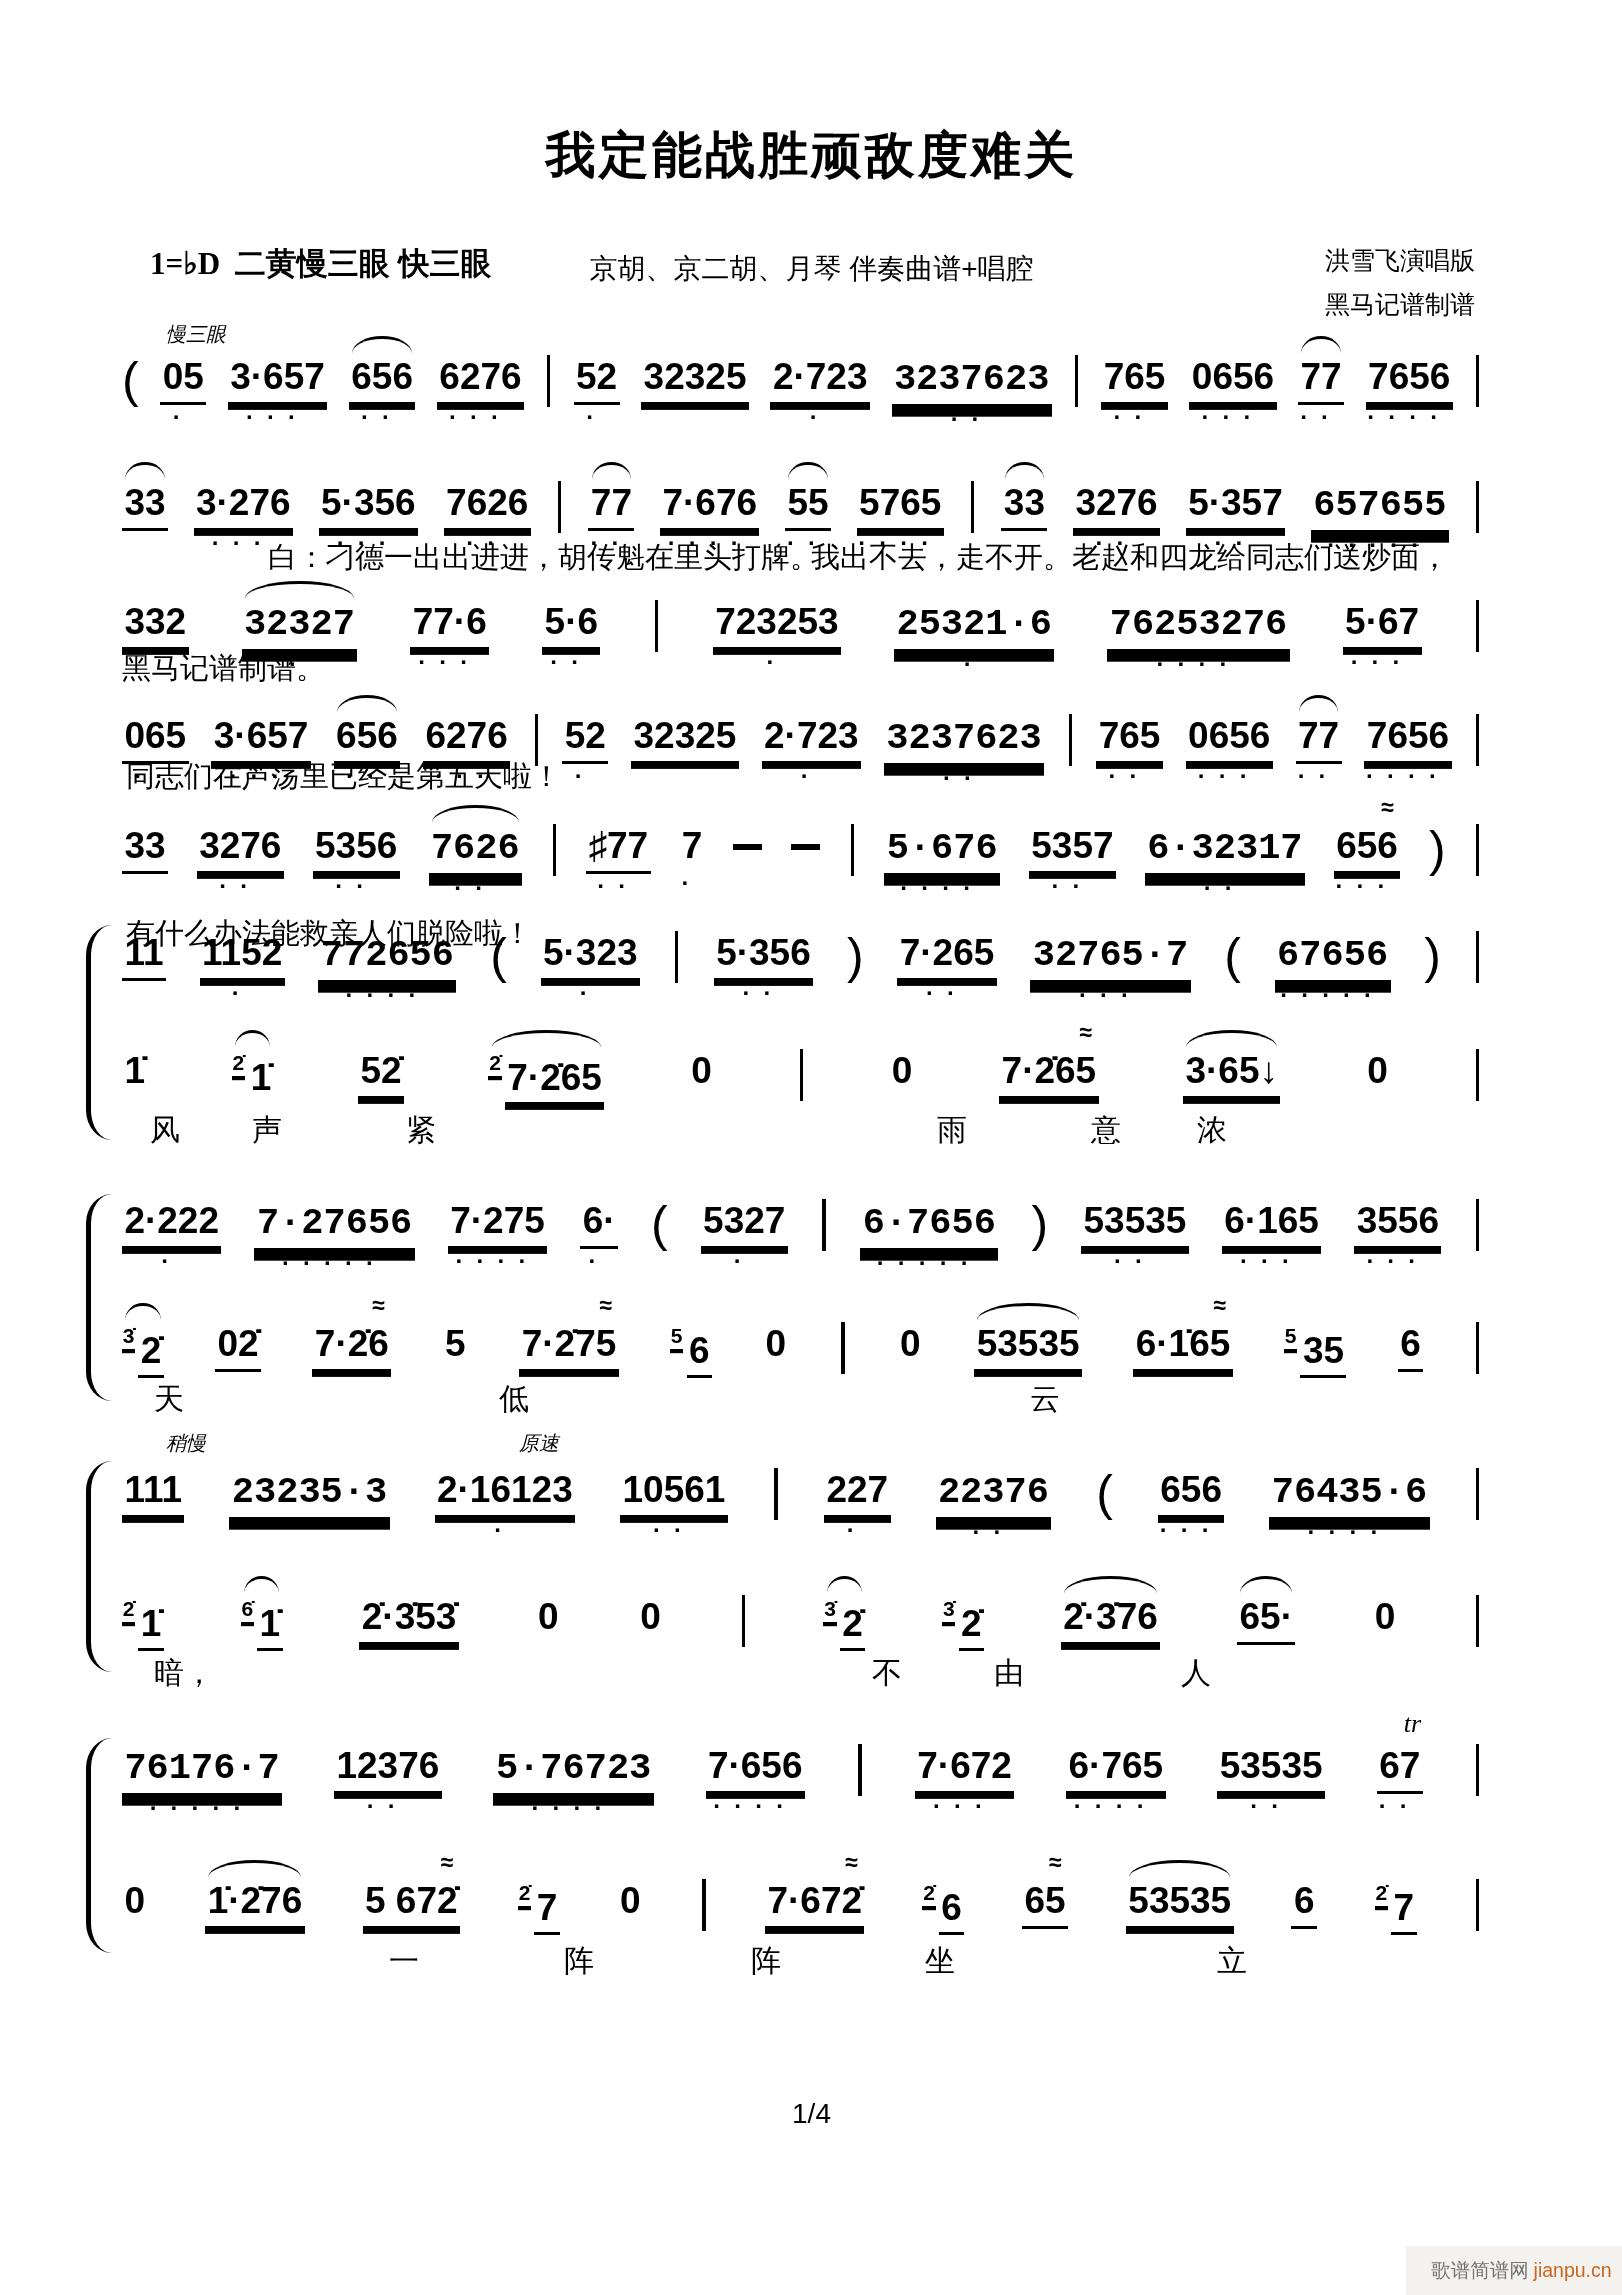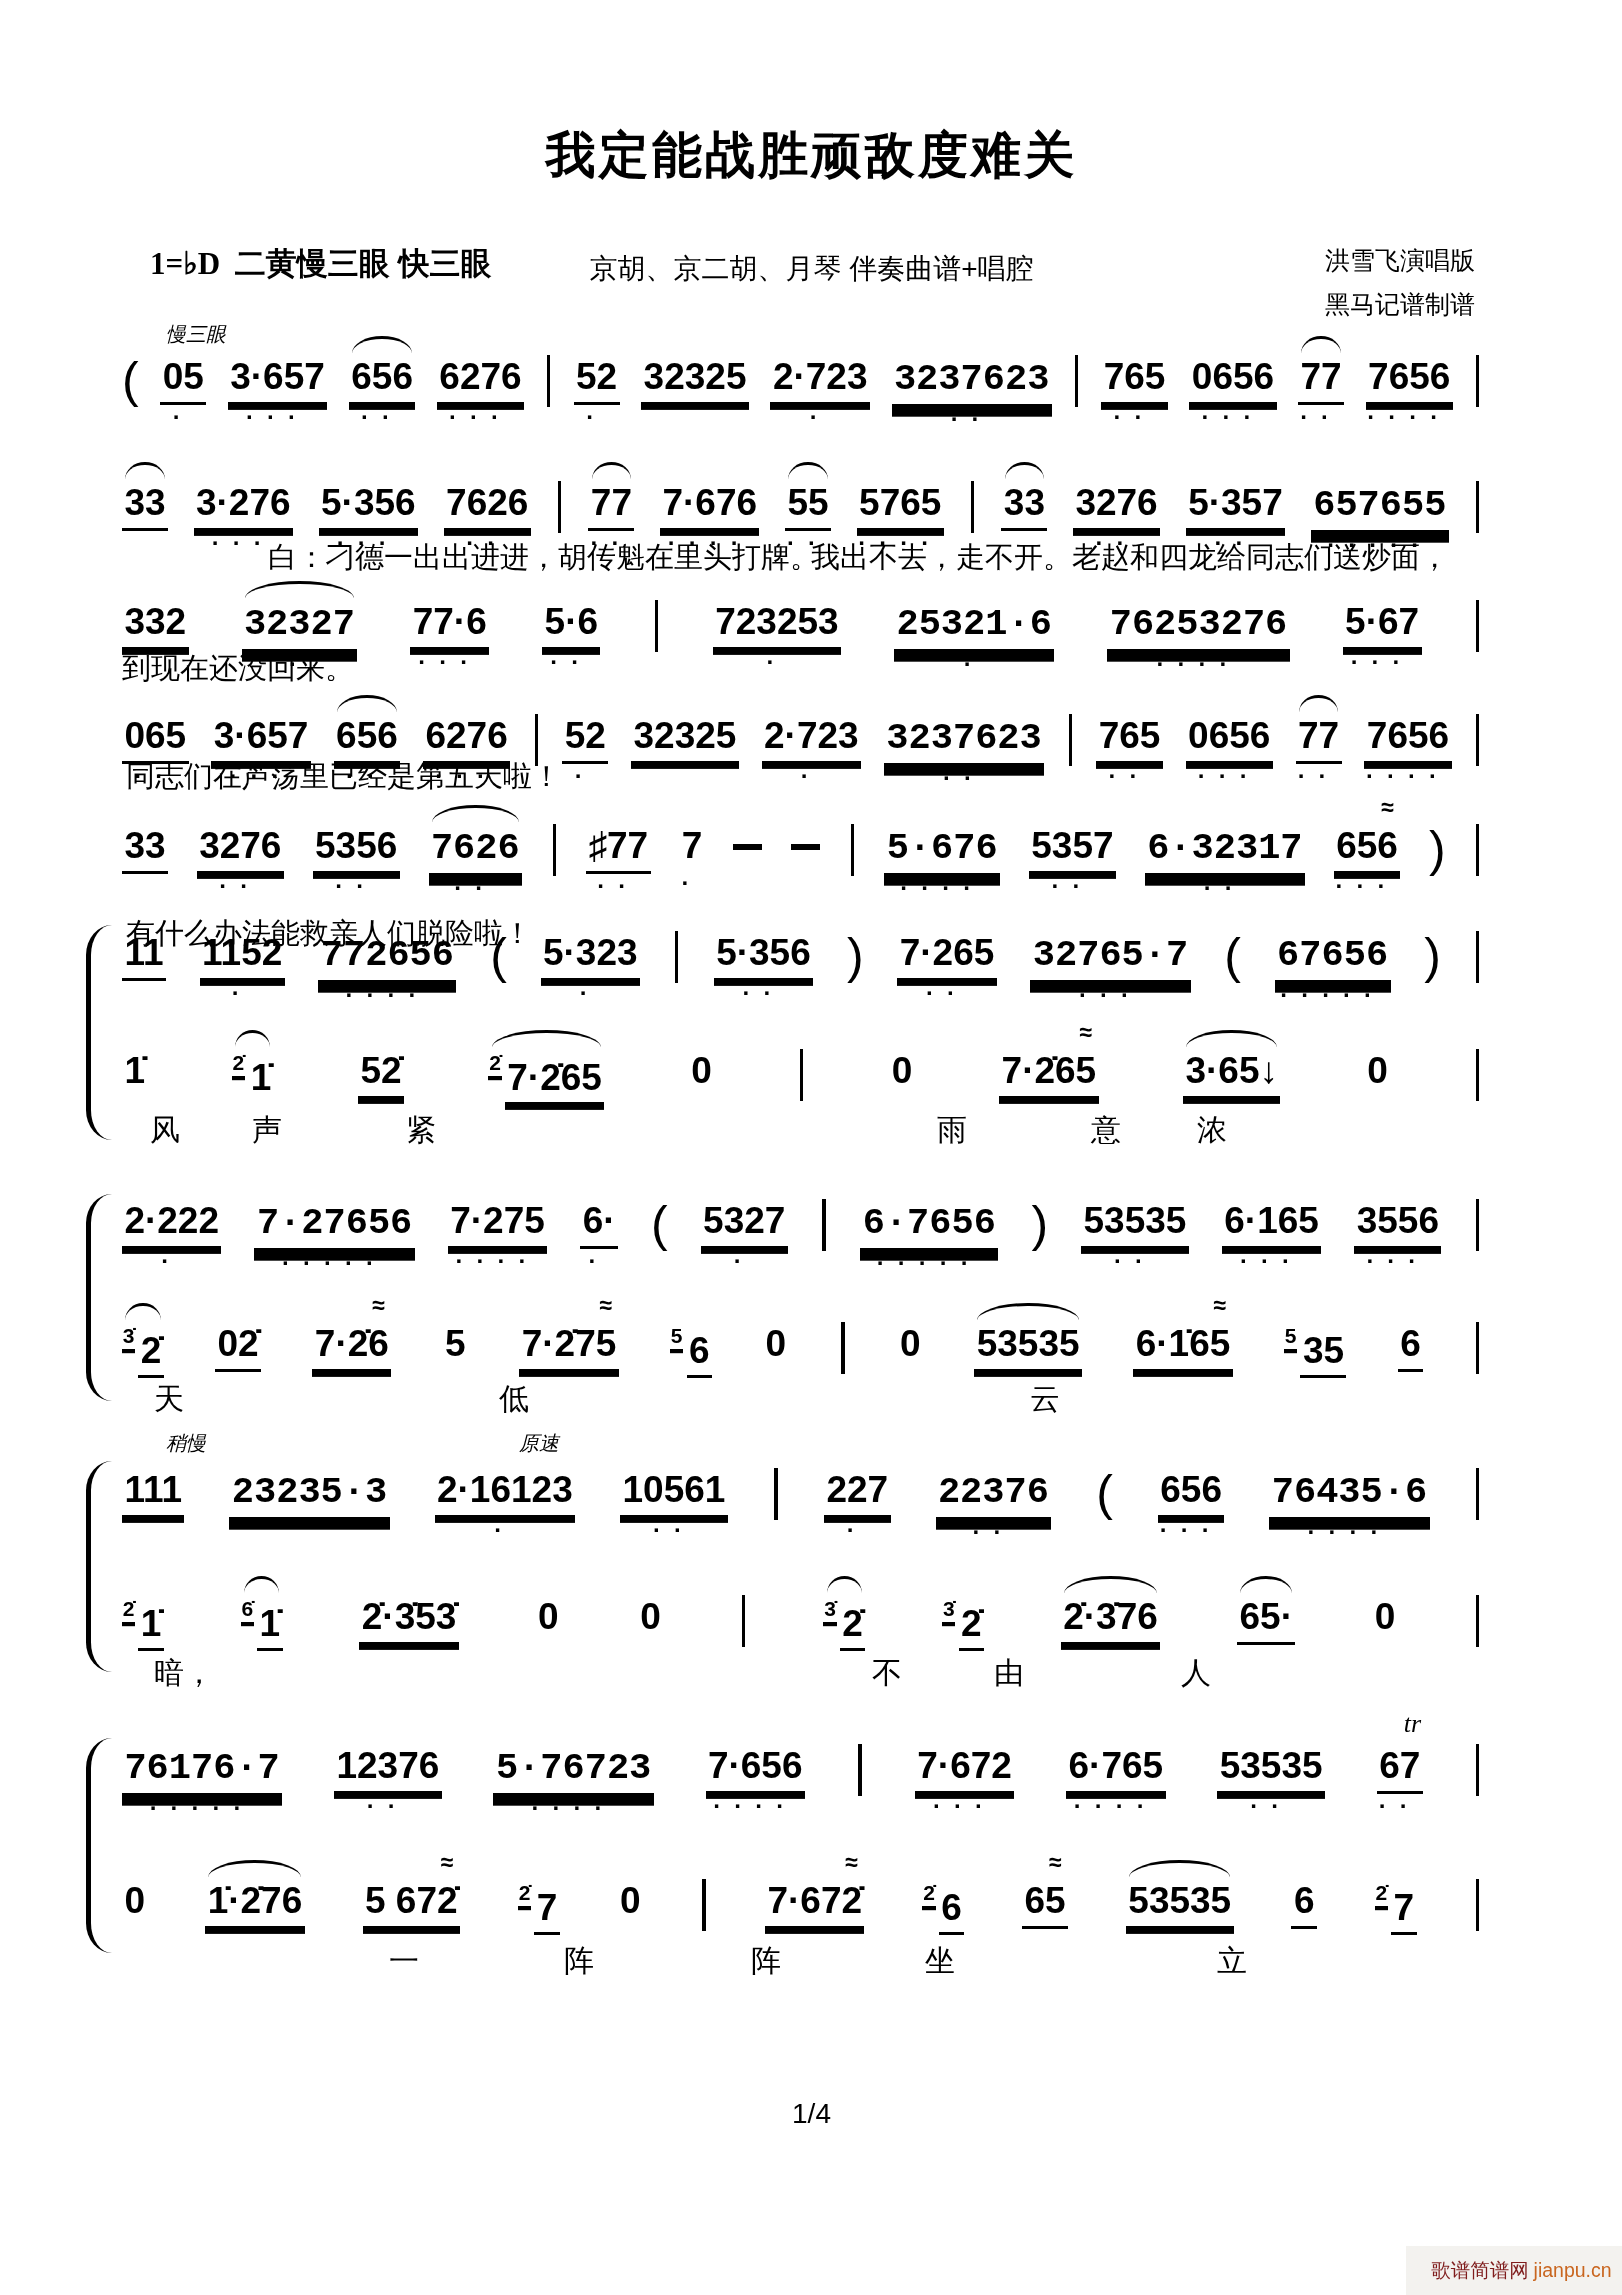--- a/index.html
+++ b/index.html
@@ -32,21 +32,21 @@
   .par{font-size:50px;font-weight:400;line-height:47px;}
   .dash{width:29px;height:5.7px;background:#000;margin-top:18px;}
   .lyr{position:absolute;font-size:30px;font-weight:normal;}
   .speech{position:absolute;font-size:29px;font-weight:normal;white-space:pre;}
   .tempo{position:absolute;font-size:20px;font-weight:normal;font-style:italic;}
   .brace{position:absolute;left:86px;width:21px;border-left:5.7px solid #000;
          border-top-left-radius:100% 14%;border-bottom-left-radius:100% 14%;}
   .pagenum{position:absolute;top:2098px;left:0;width:100%;text-align:center;font-size:28px;}
   .wm-band{position:absolute;right:0;bottom:0;width:217px;height:49px;background:#f3f2ef;}
   .wm{position:absolute;right:11.4px;bottom:11.4px;font-size:19.5px;}
-  .wm-cn{color:#7f1d1d;}
+  .wm-cn{color:#737373;}
   .wm-site{color:#c9661f;margin-left:4.9px;}
 </style>
 </head>
 <body>
 
 <div class="page">
   <div class="title">我定能战胜顽敌度难关</div>
 
   <div class="hdr-key">
     <span class="keysig">1=♭D</span><span>二黄慢三眼 快三眼</span>
@@ -60,21 +60,21 @@
   </div>
 
   <div class="lbl-man tempo">慢三眼</div>
 
   <div id="systems-root">
       <div class="mline" style="top: 357px;"><span class="par">(</span><span class="grp"><span class="mtext u1">05</span><span class="dots">·</span></span><span class="grp"><span class="mtext u2">3·657</span><span class="dots">···</span></span><span class="grp"><span class="mtext u2">656</span><span class="slur"></span><span class="dots">··</span></span><span class="grp"><span class="mtext u2">6276</span><span class="dots">···</span></span><div class="bar"></div><span class="grp"><span class="mtext u1">52</span><span class="dots">·</span></span><span class="grp"><span class="mtext u2">32325</span></span><span class="grp"><span class="mtext u2">2·723</span><span class="dots">·</span></span><span class="grp"><span class="mtext u3">3237623</span><span class="dots">··</span></span><div class="bar"></div><span class="grp"><span class="mtext u2">765</span><span class="dots">··</span></span><span class="grp"><span class="mtext u2">0656</span><span class="dots">···</span></span><span class="grp"><span class="mtext u1">77</span><span class="slur"></span><span class="dots">··</span></span><span class="grp"><span class="mtext u2">7656</span><span class="dots">····</span></span><div class="bar"></div></div>
       <div class="mline" style="top: 483px;"><span class="grp"><span class="mtext u1">33</span><span class="slur"></span></span><span class="grp"><span class="mtext u2">3·276</span><span class="dots">···</span></span><span class="grp"><span class="mtext u2">5·356</span><span class="dots">···</span></span><span class="grp"><span class="mtext u2">7626</span><span class="dots">··</span></span><div class="bar"></div><span class="grp"><span class="mtext u1">77</span><span class="slur"></span><span class="dots">··</span></span><span class="grp"><span class="mtext u2">7·676</span><span class="dots">····</span></span><span class="grp"><span class="mtext u1">55</span><span class="slur"></span><span class="dots">··</span></span><span class="grp"><span class="mtext u2">5765</span><span class="dots">····</span></span><div class="bar"></div><span class="grp"><span class="mtext u1">33</span><span class="slur"></span></span><span class="grp"><span class="mtext u2">3276</span><span class="dots">··</span></span><span class="grp"><span class="mtext u2">5·357</span><span class="dots">··</span></span><span class="grp"><span class="mtext u3">657655</span><span class="dots">·····</span></span><div class="bar"></div></div>
       <div class="speech" style="top: 538px; left: 268px;">白：刁德一出出进进，胡传魁在里头打牌。</div>
       <div class="speech" style="top: 538px; left: 811px;">我出不去，走不开。老赵和四龙给同志们送炒面，</div>
       <div class="mline" style="top: 602px;"><span class="grp"><span class="mtext u2">332</span></span><span class="grp"><span class="mtext u3">32327</span><span class="slur"></span><span class="dots">·</span></span><span class="grp"><span class="mtext u2">77·6</span><span class="dots">···</span></span><span class="grp"><span class="mtext u2">5·6</span><span class="dots">··</span></span><div class="bar"></div><span class="grp"><span class="mtext u2">723253</span><span class="dots">·</span></span><span class="grp"><span class="mtext u3">25321·6</span><span class="dots">·</span></span><span class="grp"><span class="mtext u3">76253276</span><span class="dots">····</span></span><span class="grp"><span class="mtext u2">5·67</span><span class="dots">···</span></span><div class="bar"></div></div>
-      <div class="speech" style="top: 649px; left: 122px;">到现在还没回来。</div>
+      <div class="speech" style="top: 649px; left: 122px;">黑马记谱制谱。</div>
       <div class="mline" style="top: 716px;"><span class="grp"><span class="mtext u1">065</span><span class="dots">··</span></span><span class="grp"><span class="mtext u2">3·657</span><span class="dots">···</span></span><span class="grp"><span class="mtext u2">656</span><span class="slur"></span><span class="dots">··</span></span><span class="grp"><span class="mtext u2">6276</span><span class="dots">···</span></span><div class="bar"></div><span class="grp"><span class="mtext u1">52</span><span class="dots">·</span></span><span class="grp"><span class="mtext u2">32325</span></span><span class="grp"><span class="mtext u2">2·723</span><span class="dots">·</span></span><span class="grp"><span class="mtext u3">3237623</span><span class="dots">··</span></span><div class="bar"></div><span class="grp"><span class="mtext u2">765</span><span class="dots">··</span></span><span class="grp"><span class="mtext u2">0656</span><span class="dots">···</span></span><span class="grp"><span class="mtext u1">77</span><span class="slur"></span><span class="dots">··</span></span><span class="grp"><span class="mtext u2">7656</span><span class="dots">····</span></span><div class="bar"></div></div>
       <div class="speech" style="top: 757px; left: 126px;">同志们在芦荡里已经是第五天啦！</div>
       <div class="mline" style="top: 826px;"><span class="grp"><span class="mtext u1">33</span></span><span class="grp"><span class="mtext u2">3276</span><span class="dots">··</span></span><span class="grp"><span class="mtext u2">5356</span><span class="dots">··</span></span><span class="grp"><span class="mtext u3">7626</span><span class="slur"></span><span class="dots">··</span></span><div class="bar"></div><span class="grp"><span class="mtext u1">♯77</span><span class="dots">··</span></span><span class="grp"><span class="mtext">7</span><span class="dots">·</span></span><div class="dash"></div><div class="dash"></div><div class="bar"></div><span class="grp"><span class="mtext u3">5·676</span><span class="dots">····</span></span><span class="grp"><span class="mtext u2">5357</span><span class="dots">··</span></span><span class="grp"><span class="mtext u3">6·32317</span><span class="dots">··</span></span><span class="grp"><span class="mtext u2">656</span><span class="orn">≈</span><span class="dots">···</span></span><span class="par">)</span><div class="bar"></div></div>
       <div class="speech" style="top: 873px; left: 126px; margin-top: 41px;">有什么办法能救亲人们脱险啦！</div>
       <div class="brace" style="top: 925px; height: 215px;"></div>
       <div class="mline" style="top: 933px;"><span class="grp"><span class="mtext u1">11</span></span><span class="grp"><span class="mtext u2">1152</span><span class="dots">·</span></span><span class="grp"><span class="mtext u3">772656</span><span class="dots">····</span></span><span class="par">(</span><span class="grp"><span class="mtext u2">5·323</span><span class="dots">·</span></span><div class="bar"></div><span class="grp"><span class="mtext u2">5·356</span><span class="dots">··</span></span><span class="par">)</span><span class="grp"><span class="mtext u2">7·265</span><span class="dots">··</span></span><span class="grp"><span class="mtext u3">32765·7</span><span class="dots">···</span></span><span class="par">(</span><span class="grp"><span class="mtext u3">67656</span><span class="dots">·····</span></span><span class="par">)</span><div class="bar"></div></div>
       <div class="mline" style="top: 1051px;"><span class="grp"><span class="mtext">1̇</span></span><span class="grp"><span class="grace">2̇</span><span class="mtext">1̇</span><span class="slur"></span></span><span class="grp"><span class="mtext u2">52̇</span></span><span class="grp"><span class="grace">2̇</span><span class="mtext u2">7·2̇65</span><span class="slur"></span></span><span class="grp"><span class="mtext">0</span></span><div class="bar"></div><span class="grp"><span class="mtext">0</span></span><span class="grp"><span class="mtext u2">7·2̇65</span><span class="orn">≈</span></span><span class="grp"><span class="mtext u2">3·65↓</span><span class="slur"></span></span><span class="grp"><span class="mtext">0</span></span><div class="bar"></div></div>
       <div class="lyr" style="top: 1110px; left: 150px;">风</div>
       <div class="lyr" style="top: 1110px; left: 252px;">声</div>
       <div class="lyr" style="top: 1110px; left: 406px;">紧</div>

